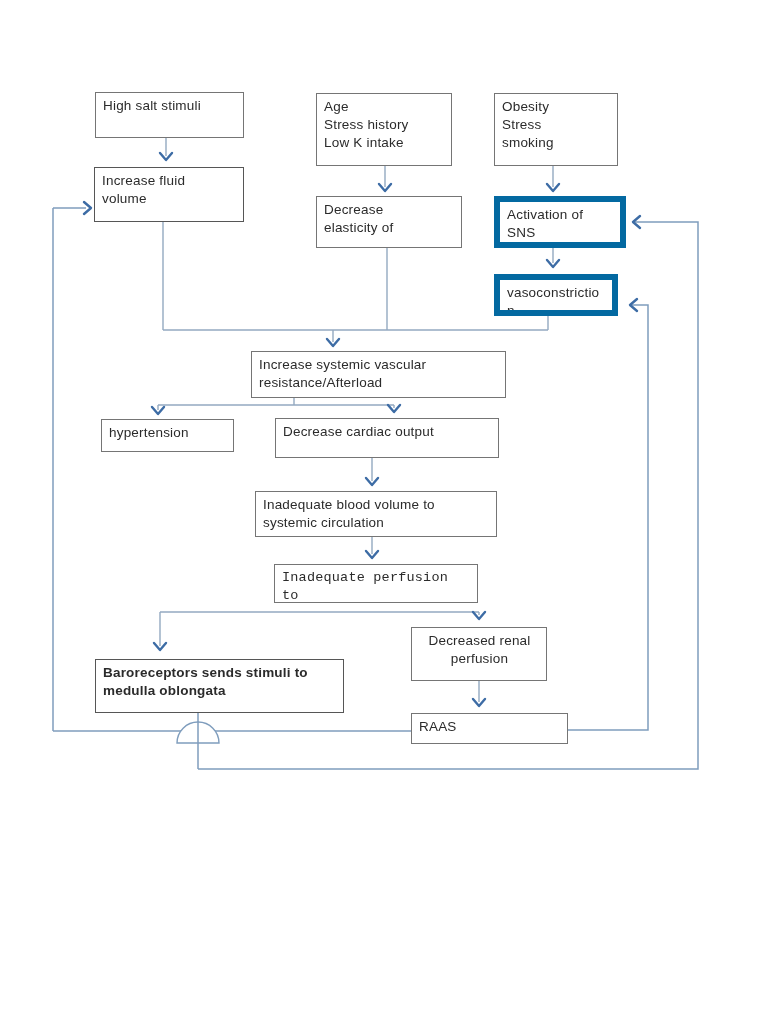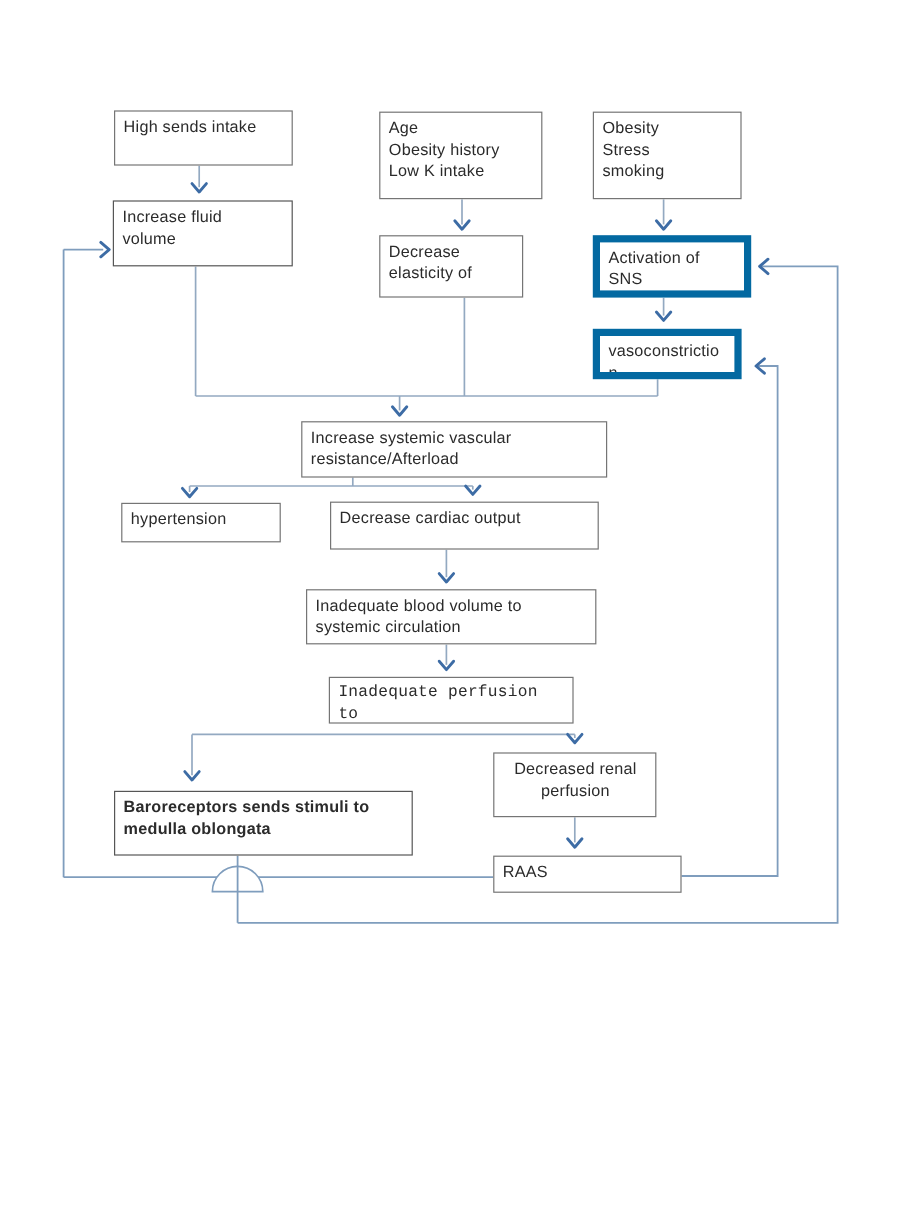--- a/index.html
+++ b/index.html
@@ -74,34 +74,34 @@
     <path class="ar" d="M366,478 L372,485 L378,478"></path>
     <path class="ar" d="M366,551 L372,558 L378,551"></path>
     <path class="ar" d="M473,612 L479,619 L485,612"></path>
     <path class="ar" d="M473,699 L479,706 L485,699"></path>
     <path class="ar" d="M154,643 L160,650 L166,643"></path>
     <path class="ar" d="M84,202 L91,208 L84,214"></path>
     <path class="ar" d="M637,299 L630,305 L637,311"></path>
     <path class="ar" d="M640,216 L633,222 L640,228"></path>
   </svg>
 
-  <div class="node" style="left:95px;top:92px;width:149px;height:46px;">High sends intake</div>
+  <div class="node" style="left:95px;top:92px;width:149px;height:46px;">High salt stimuli</div>
 
   <div class="node mdark" style="left:94px;top:167px;width:150px;height:55px;">Increase fluid
 volume</div>
 
   <div class="node" style="left:316px;top:93px;width:136px;height:73px;">Age
-Obesity history
+Stress history
 Low K intake</div>
 
   <div class="node" style="left:494px;top:93px;width:124px;height:73px;">Obesity
 Stress
 smoking</div>
 
-  <div class="node" style="left:316px;top:196px;width:120px;height:52px;">Decrease
+  <div class="node" style="left:316px;top:196px;width:146px;height:52px;">Decrease
 elasticity of
           .</div>
 
   <div class="node dark" style="left:494px;top:196px;width:132px;height:52px;">Activation of
 SNS</div>
 
   <div class="node dark" style="left:494px;top:274px;width:124px;height:42px;">vasoconstrictio
 n</div>
 
   <div class="node" style="left:251px;top:351px;width:255px;height:47px;">Increase systemic vascular

